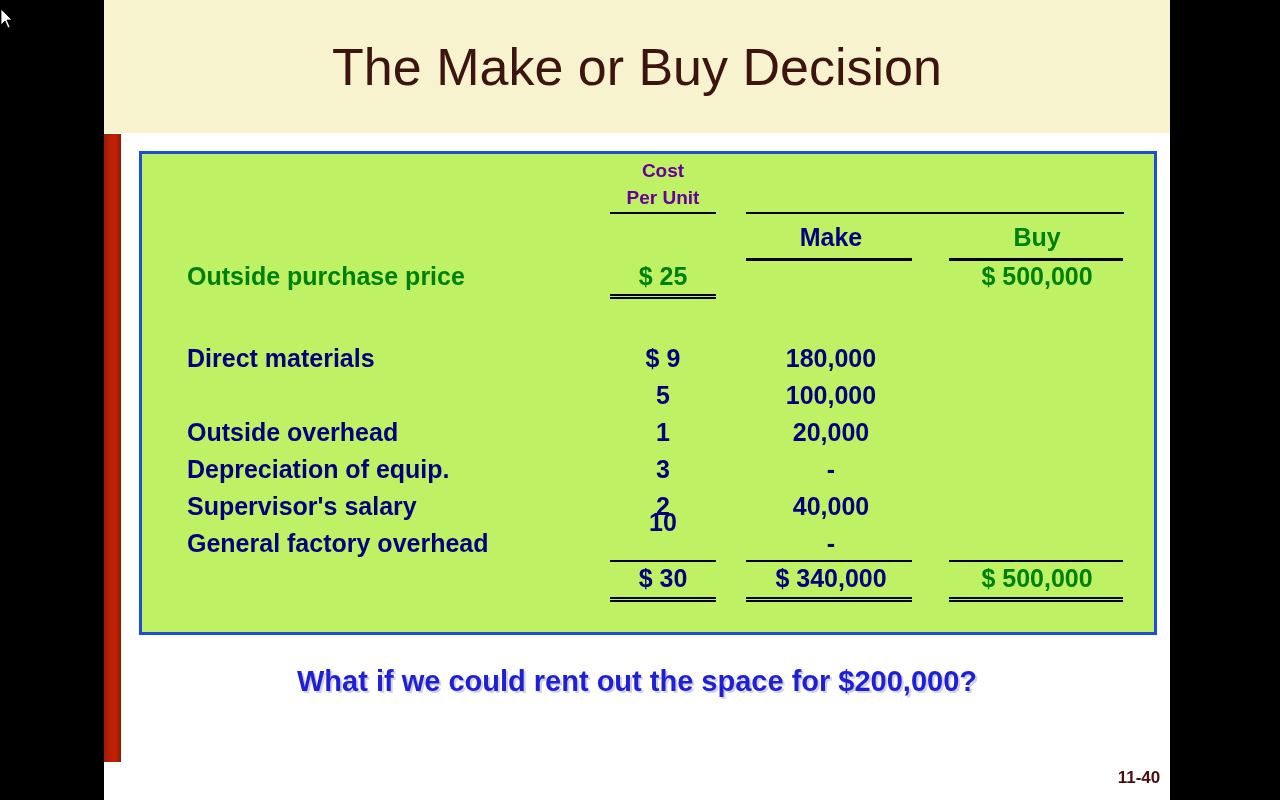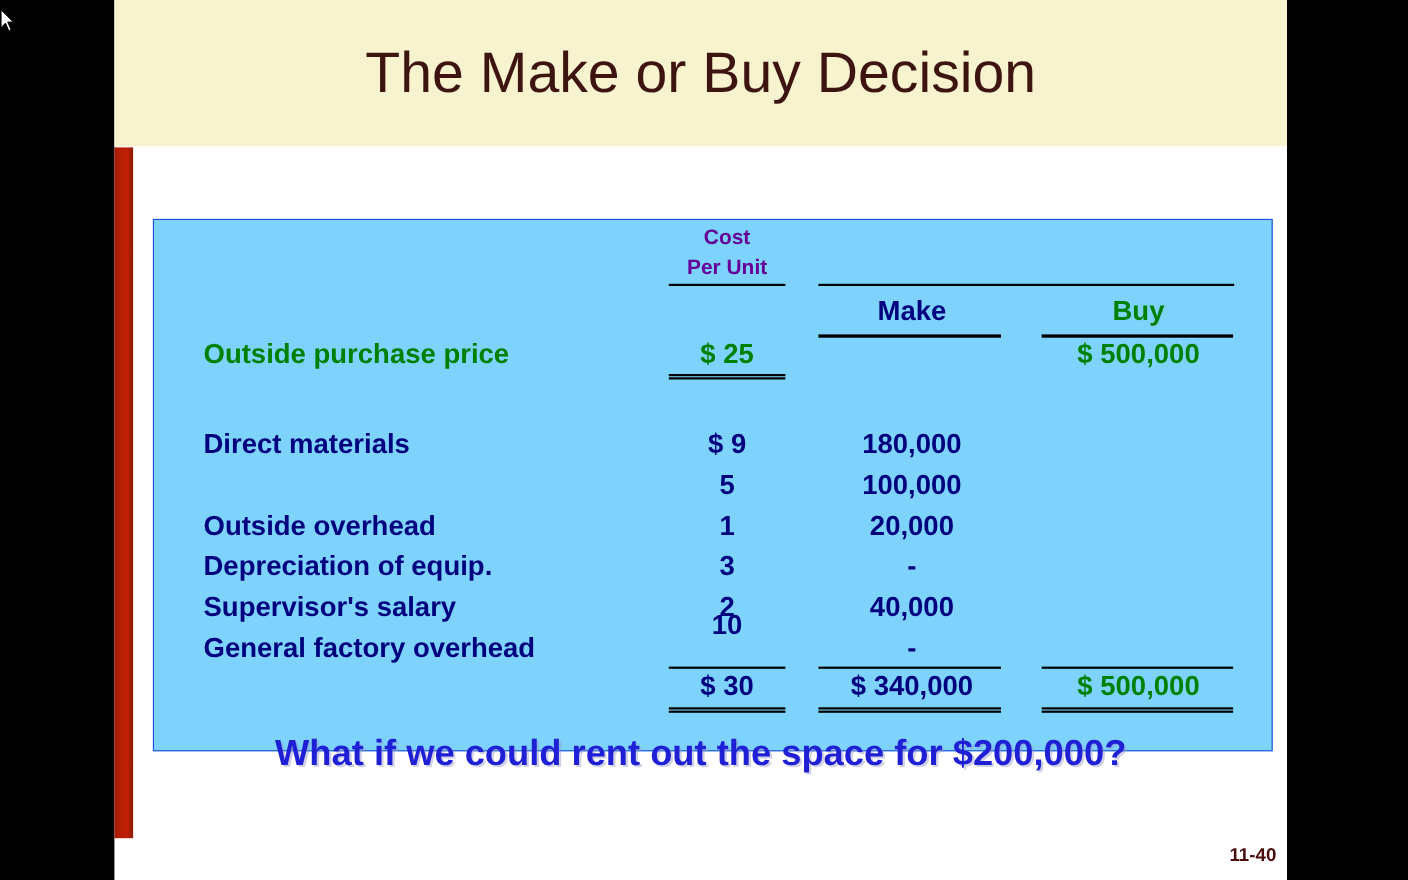--- a/index.html
+++ b/index.html
@@ -17,21 +17,21 @@
   #slide-title{position:absolute;left:0;top:0;width:1066px;height:133px;
      display:flex;align-items:center;justify-content:center;
      color:#3d1410;font-size:52px;font-weight:400;letter-spacing:0px;
      font-family:"Liberation Sans",sans-serif;white-space:nowrap;}
 
   #red-bar{position:absolute;left:0px;top:134px;width:17px;height:628px;
      background:linear-gradient(90deg,#9e1b05 0%,#b81f06 35%,#c02106 70%,#8d1804 100%);}
 
   
   #table-box{position:absolute;left:35px;top:151px;width:1018px;height:484px;
-     background:#7dd3fc;border:1px solid #1d4ed8;box-sizing:border-box;margin-top:48px;}
+     background:#bef264;border:3px solid #1d4ed8;box-sizing:border-box;}
 
   .tbl{position:absolute;left:0;top:0;width:100%;height:100%;}
 
   
   .c-label{position:absolute;left:45px;width:400px;text-align:left;}
   .c-unit {position:absolute;left:468px;width:106px;text-align:center;}
   .c-make {position:absolute;left:606px;width:166px;text-align:center;}
   .c-buy  {position:absolute;left:809px;width:172px;text-align:center;}
 
   .purple{color:#660099;}
@@ -44,21 +44,21 @@
   .row-text{font-size:25px;font-weight:bold;font-family:"Liberation Sans",sans-serif;}
 
   
   .rule{position:absolute;background:#000;}
   .thin{height:2px;}
   .thick{height:3px;}
   .dbl{height:5px;border-top:2px solid #000;border-bottom:2px solid #000;background:transparent;box-sizing:border-box;}
 
   
   #question{position:absolute;left:0px;top:665px;width:1066px;text-align:center;
-     color:#1f1fd6;font-size:33px;font-weight:bold;white-space:nowrap;
+     color:#1f1fd6;font-size:29px;font-weight:bold;white-space:nowrap;
      text-shadow:2px 2px 0 rgba(150,150,200,.45);
      font-family:"Liberation Sans",sans-serif;}
 
   #page-num{position:absolute;left:1000px;top:768px;width:70px;text-align:center;
      color:#4a0d0d;font-size:17px;font-weight:bold;font-family:"Liberation Sans",sans-serif;}
 </style>
 </head>
 <body>
 
 <div id="stage">

